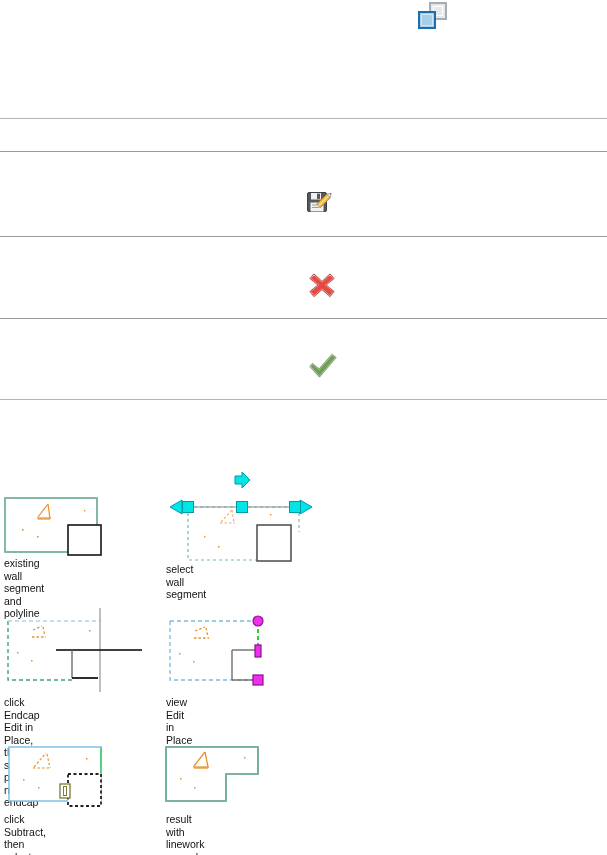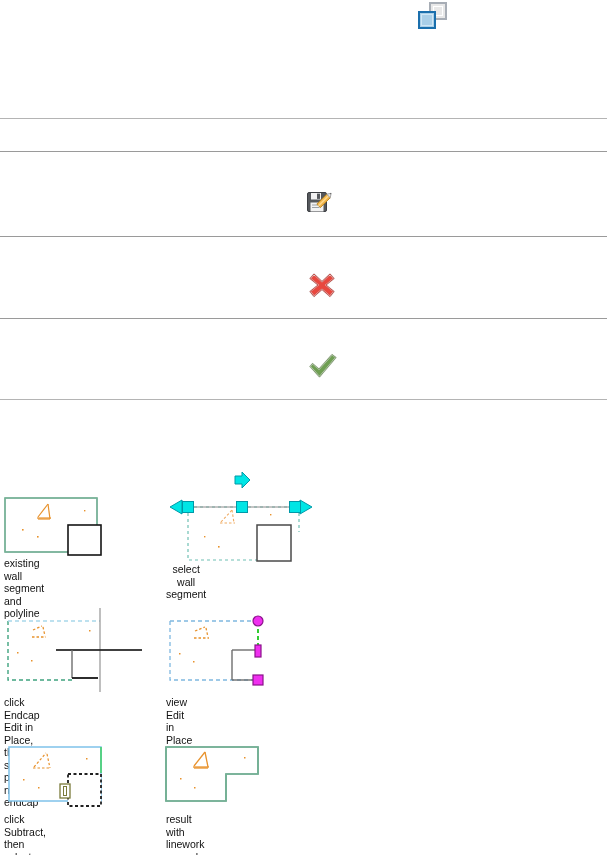--- a/index.html
+++ b/index.html
@@ -200,21 +200,21 @@
 
         <polygon points="146,37 134,30 134,44" fill="#00e5e5" stroke="#0099a8" stroke-width="1"></polygon>
 
         <polygon points="69,6 76,6 76,2 84,10 76,18 76,14 69,14" fill="#00e5e5" stroke="#0099a8" stroke-width="1" stroke-linejoin="round"></polygon>
 
         <rect x="16.5" y="31.5" width="11" height="11" fill="#00e5e5" stroke="#0099a8" stroke-width="1"></rect>
         <rect x="70.5" y="31.5" width="11" height="11" fill="#00e5e5" stroke="#0099a8" stroke-width="1"></rect>
         <rect x="123.5" y="31.5" width="11" height="11" fill="#00e5e5" stroke="#0099a8" stroke-width="1"></rect>
       </svg>
     </div>
-    <div class="caption" style="left:166px; top:163px;text-align:center;">select wall segment</div>
+    <div class="caption" style="left:166px; top:163px;">select wall segment</div>
   </div>
 
   <div class="fig">
     <div class="art" style="left:2px; top:208px;">
       <svg width="150" height="84" viewBox="0 0 150 84">
 
         <path d="M6 13 L6 72 L72 72" fill="none" stroke="#3fa37f" stroke-width="1.4" stroke-dasharray="4,3"></path>
         <path d="M6 13 L98 13" fill="none" stroke="#a8d8ea" stroke-width="1.3" stroke-dasharray="4,3"></path>
 
         <path d="M98 0 L98 84" fill="none" stroke="#8a8a8a" stroke-width="1.1"></path>

